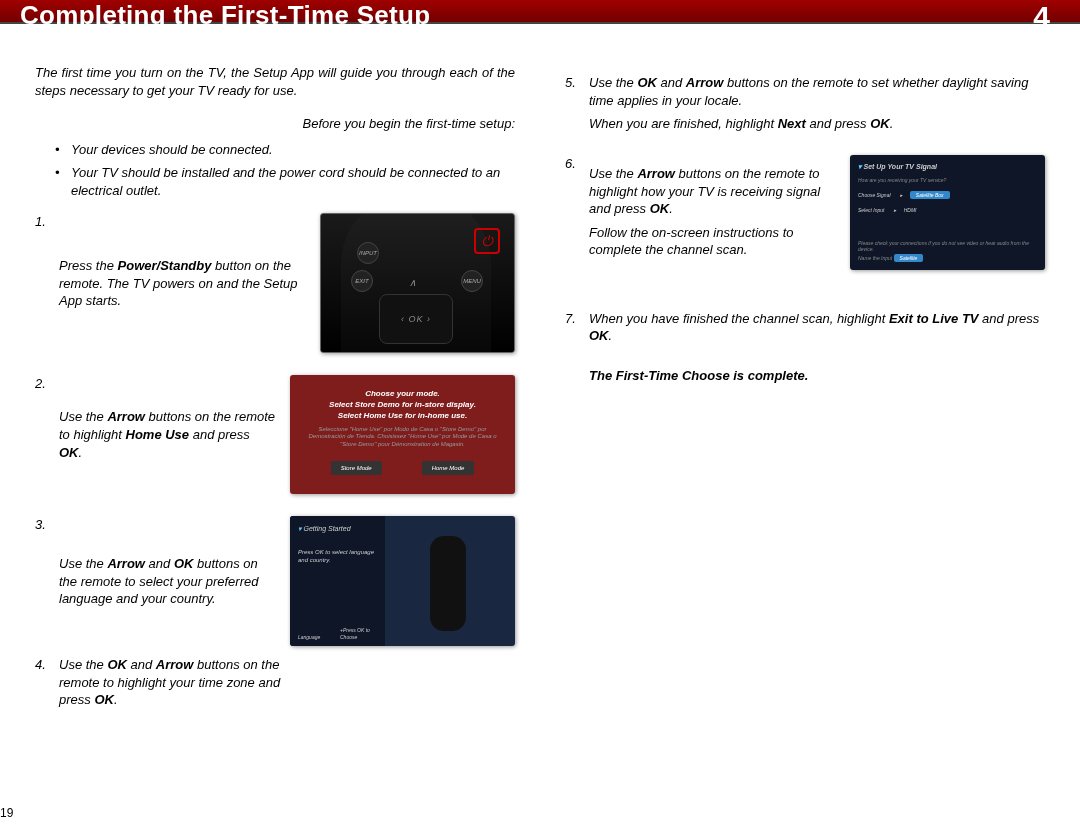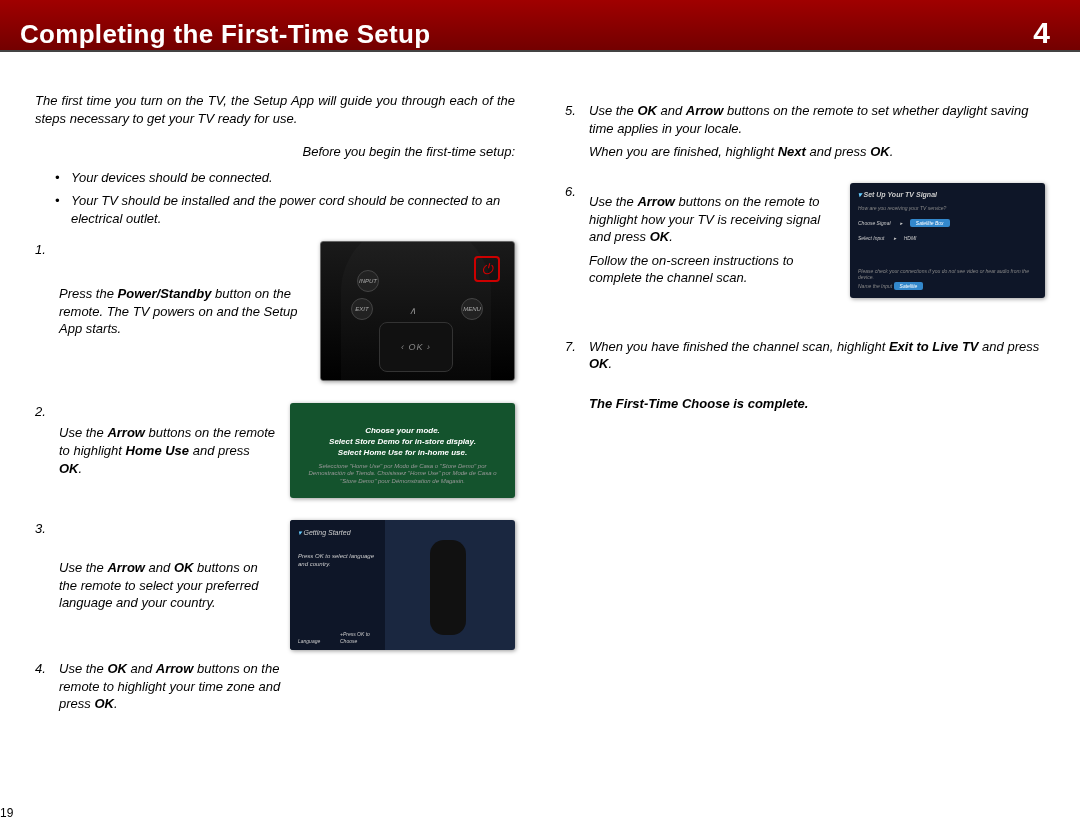--- a/index.html
+++ b/index.html
@@ -7,27 +7,28 @@
     font-family: 'Helvetica Neue', Arial, sans-serif;
     font-size: 14px;
     color: #000;
     background: #fff;
     width: 1080px;
     height: 834px;
     position: relative;
   }
   .header {
     background: linear-gradient(to bottom, #a00000, #730000);
-    height: 52px;
+    height: 24px;
     display: flex;
     justify-content: space-between;
-    align-items: flex-end;
+    align-items: flex-start;
     padding: 0 30px 0 20px;
     color: #fff;
     border-bottom: 2px solid #444;
+    text-decoration: underline;
   }
   .header-title {
     font-size: 26px;
     font-weight: bold;
     letter-spacing: 0.3px;
   }
   .header-num {
     font-size: 30px;
     font-weight: bold;
   }
@@ -83,25 +84,25 @@
   }
   .fig-remote .dpad{
     position:absolute;left:58px;top:80px;width:74px;height:50px;
     background:#111;border-radius:8px;border:1px solid #333;
     display:flex;align-items:center;justify-content:center;
     color:#888;font-size:9px;letter-spacing:1px;
   }
   .fig-remote .dpad::before{content:"‹ OK ›";}
   .fig-remote .caret{position:absolute;left:88px;top:62px;color:#888;font-size:10px;}
   .fig-mode {
-    width: 225px; height: 95px;
-    background:#14532d;
+    width: 225px; height: 119px;
+    background:#7f1d1d;
     box-shadow: 1px 1px 4px rgba(0,0,0,0.4);
     color:#fff; font-size:7px; text-align:center;
-    padding:23px 10px;
+    padding:14px 10px;
   }
   .fig-mode .t1{font-weight:bold; font-size:8px;}
   .fig-mode .t2{font-size:6px;color:#999;margin-top:4px;line-height:1.3;}
   .fig-mode .btns{display:flex;justify-content:center;gap:40px;margin-top:12px;}
   .fig-mode .mbtn{background:#333;border-radius:2px;padding:3px 10px;font-size:6px;}
   .fig-lang{
     width:225px; height:130px;
     background:#1a2740;
     box-shadow:1px 1px 4px rgba(0,0,0,0.4);
     position:relative;

